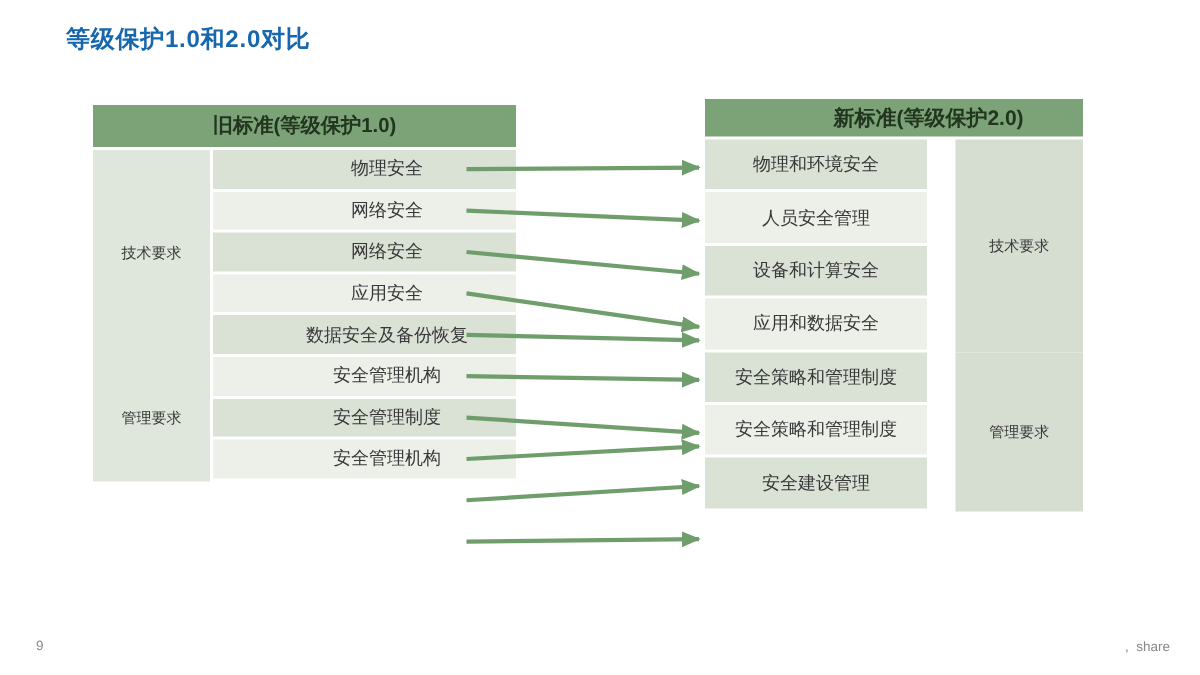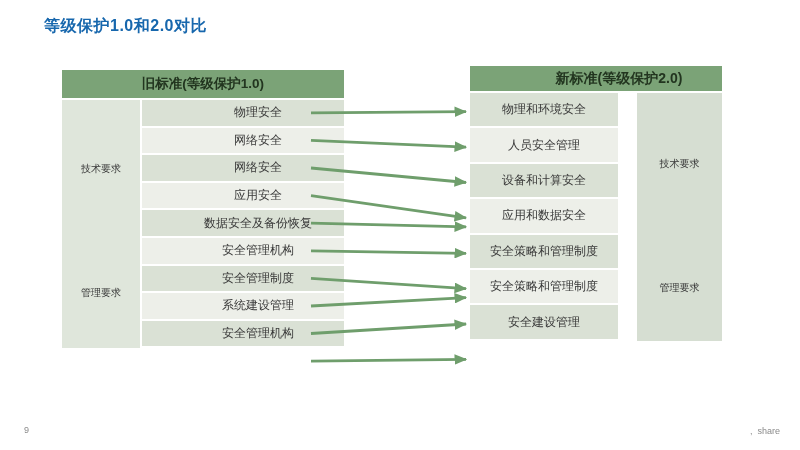--- a/index.html
+++ b/index.html
@@ -74,21 +74,20 @@
           <div class="cell">网络安全</div>
           <div class="cell">应用安全</div>
           <div class="cell">数据安全及备份恢复</div>
         </div>
     </div>
     <div class="group">
       <div class="cat">管理要求</div>
       <div class="items invert" id="old-items-1">
           <div class="cell">安全管理机构</div>
           <div class="cell">安全管理制度</div>
-          <div class="cell">系统建设管理</div>
           <div class="cell">安全管理机构</div>
         </div>
     </div>
   </div>
 
   <div id="new-table" class="table">
     <div class="thead">新标准(等级保护2.0)</div>
     <div class="group">
       <div class="items" id="new-items-0">
           <div class="cell">物理和环境安全</div>

